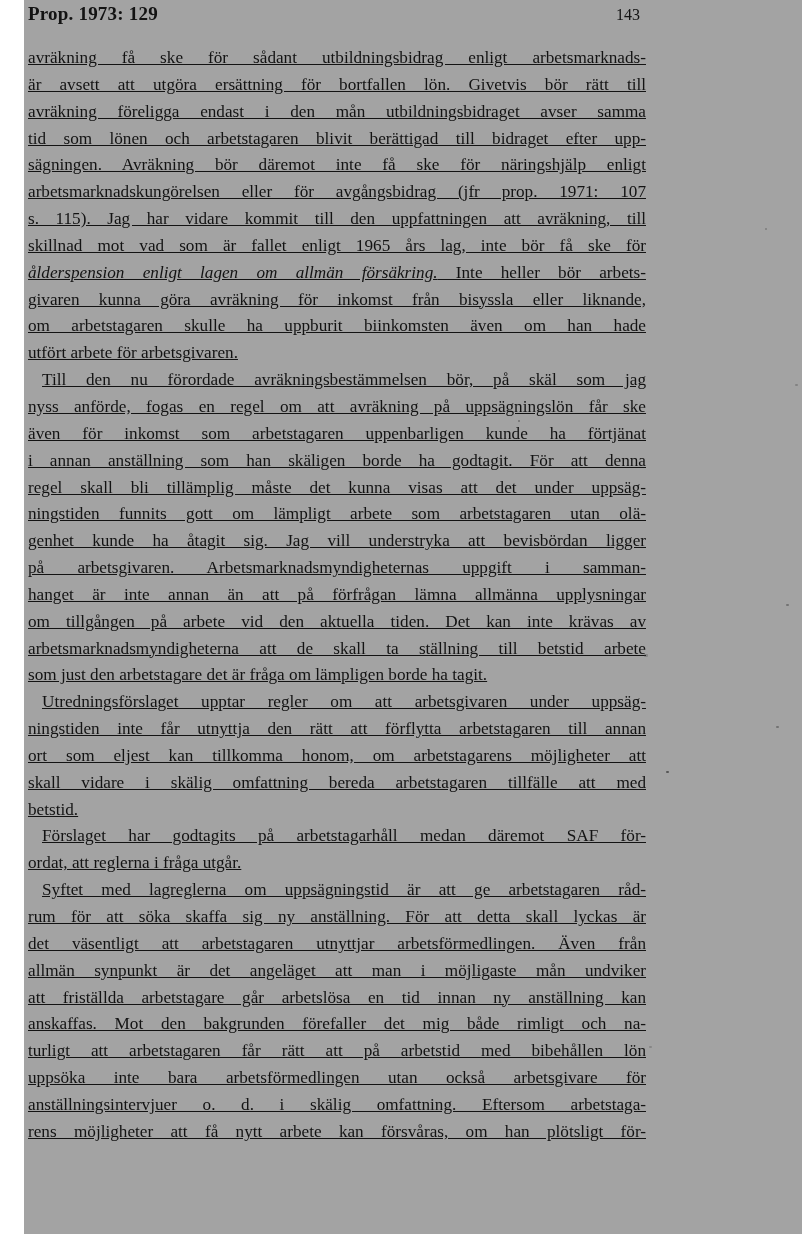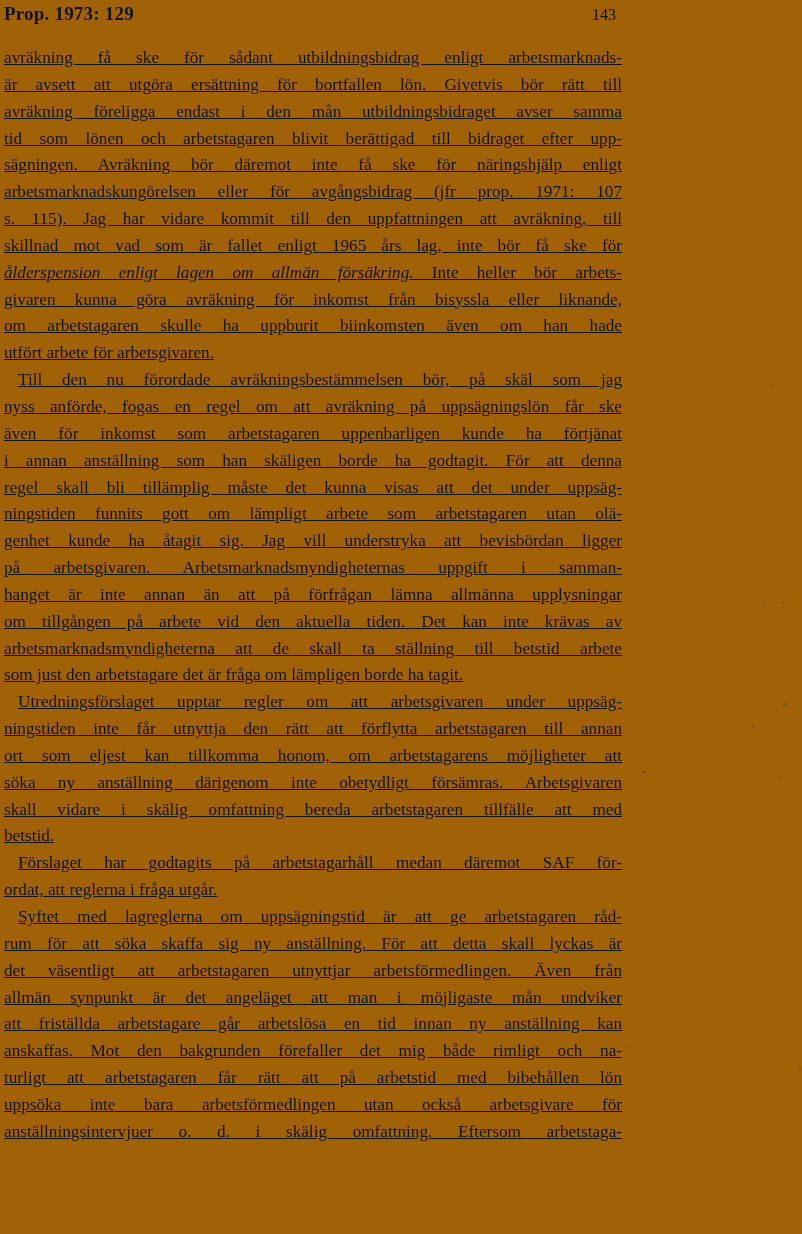--- a/index.html
+++ b/index.html
@@ -6,21 +6,22 @@
   body {
     width: 802px; height: 1234px;
     background: #ffffff;
     font-family: "Liberation Serif", "DejaVu Serif", serif;
     color: #131313;
     position: relative;
     overflow: hidden;
   }
   .page {
     position: absolute; inset: 0;
-    background: #a16207;
+    background: #a3a3a3;
+    margin-left: 24px;
   }
   .content {
     position: absolute;
     left: 4px; top: 3px;
     width: 618px;
   }
   .header-row {
     display: flex;
     justify-content: space-between;
     align-items: baseline;
@@ -91,38 +92,38 @@
           <div class="line"><span>på arbetsgivaren. Arbetsmarknadsmyndigheternas uppgift i samman-</span></div>
           <div class="line"><span>hanget är inte annan än att på förfrågan lämna allmänna upplysningar</span></div>
           <div class="line"><span>om tillgången på arbete vid den aktuella tiden. Det kan inte krävas av</span></div>
           <div class="line"><span>arbetsmarknadsmyndigheterna att de skall ta ställning till betstid arbete</span></div>
           <div class="line last"><span>som just den arbetstagare det är fråga om lämpligen borde ha tagit.</span></div>
         </div>
         <div class="paragraph">
           <div class="line indent"><span>Utredningsförslaget upptar regler om att arbetsgivaren under uppsäg-</span></div>
           <div class="line"><span>ningstiden inte får utnyttja den rätt att förflytta arbetstagaren till annan</span></div>
           <div class="line"><span>ort som eljest kan tillkomma honom, om arbetstagarens möjligheter att</span></div>
-          <div class="line"><span>söka ny anställning därigenom inte obetydligt försämras. Arbetsgivaren</span></div>
           <div class="line"><span>skall vidare i skälig omfattning bereda arbetstagaren tillfälle att med</span></div>
           <div class="line last"><span>betstid.</span></div>
         </div>
         <div class="paragraph">
           <div class="line indent"><span>Förslaget har godtagits på arbetstagarhåll medan däremot SAF för-</span></div>
           <div class="line last"><span>ordat, att reglerna i fråga utgår.</span></div>
         </div>
         <div class="paragraph">
           <div class="line indent"><span>Syftet med lagreglerna om uppsägningstid är att ge arbetstagaren råd-</span></div>
           <div class="line"><span>rum för att söka skaffa sig ny anställning. För att detta skall lyckas är</span></div>
           <div class="line"><span>det väsentligt att arbetstagaren utnyttjar arbetsförmedlingen. Även från</span></div>
           <div class="line"><span>allmän synpunkt är det angeläget att man i möjligaste mån undviker</span></div>
           <div class="line"><span>att friställda arbetstagare går arbetslösa en tid innan ny anställning kan</span></div>
           <div class="line"><span>anskaffas. Mot den bakgrunden förefaller det mig både rimligt och na-</span></div>
           <div class="line"><span>turligt att arbetstagaren får rätt att på arbetstid med bibehållen lön</span></div>
           <div class="line"><span>uppsöka inte bara arbetsförmedlingen utan också arbetsgivare för</span></div>
           <div class="line"><span>anställningsintervjuer o. d. i skälig omfattning. Eftersom arbetstaga-</span></div>
+          <div class="line"><span>rens möjligheter att få nytt arbete kan försvåras, om han plötsligt för-</span></div>
         </div>
       </div>
   </div>
 <div class="speck" style="left: 741px; top: 228px; width: 2px; height: 2px; opacity: 0.4;"></div>
     <div class="speck" style="left: 771px; top: 384px; width: 3px; height: 2px; opacity: 0.35;"></div>
     <div class="speck" style="left: 494px; top: 420px; width: 2px; height: 2px; opacity: 0.55;"></div>
     <div class="speck" style="left: 762px; top: 604px; width: 3px; height: 2px; opacity: 0.5;"></div>
     <div class="speck" style="left: 782px; top: 602px; width: 3px; height: 2px; opacity: 0.55;"></div>
     <div class="speck" style="left: 620px; top: 654px; width: 4px; height: 3px; opacity: 0.3;"></div>
     <div class="speck" style="left: 783px; top: 703px; width: 4px; height: 3px; opacity: 0.5;"></div>

